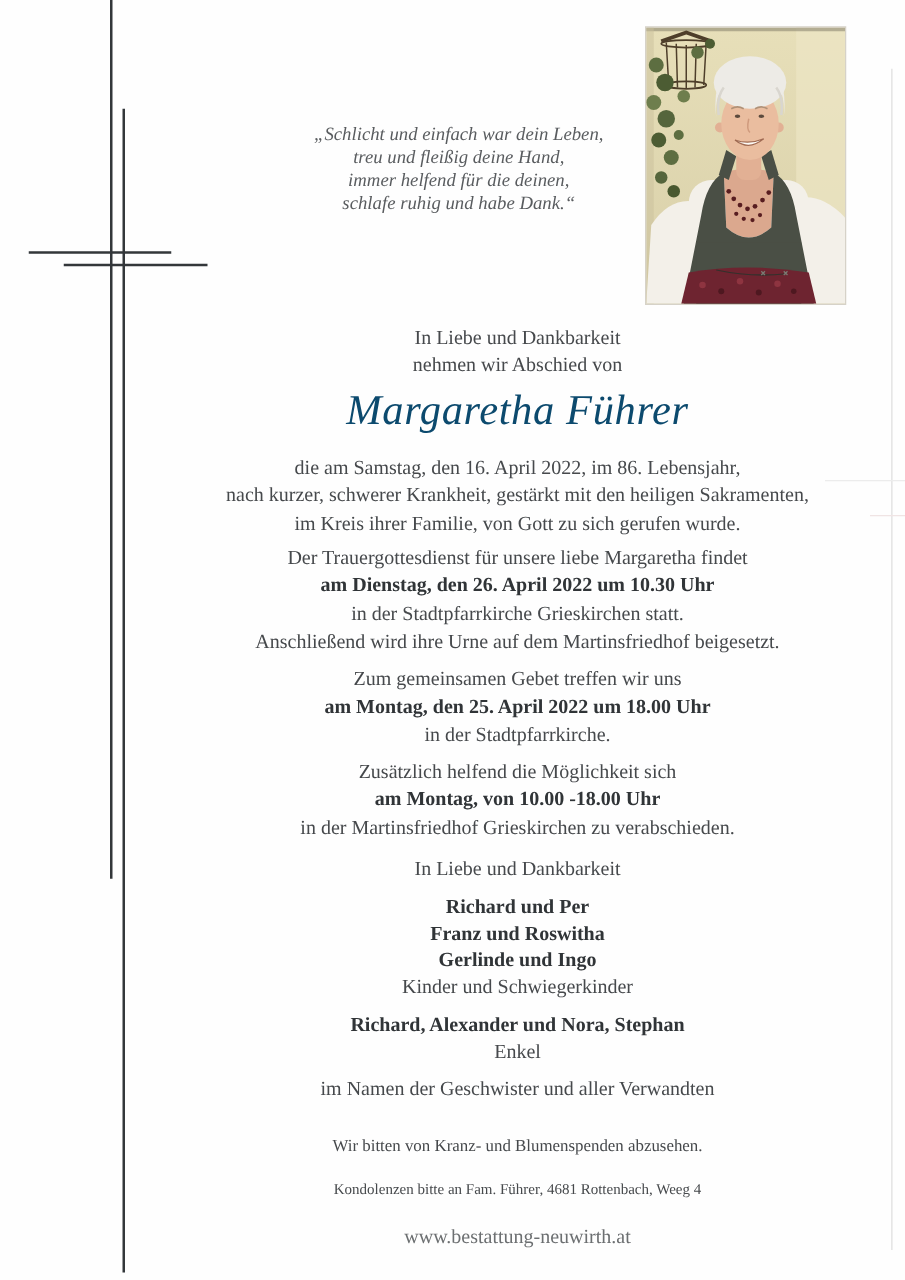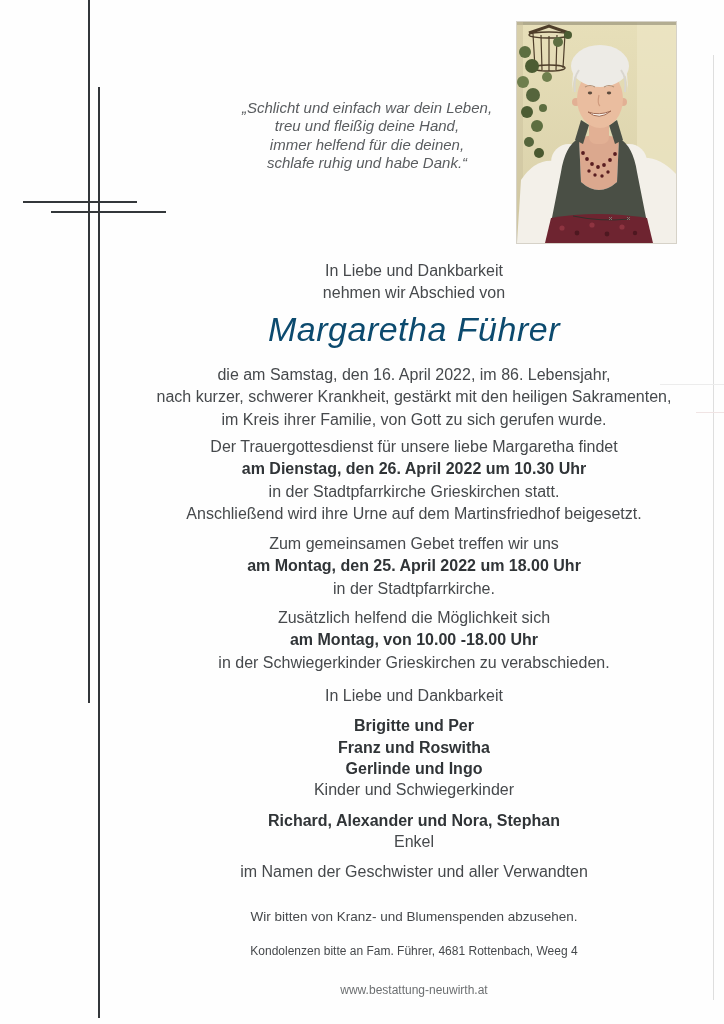--- a/index.html
+++ b/index.html
@@ -1,18 +1,18 @@
 <!DOCTYPE html>
 <html><head>
 <meta charset="utf-8">
 <style>
   html,body{margin:0;padding:0;background:#ffffff;}
   .page{
     position:relative;width:724px;height:1024px;background:#fefefe;overflow:hidden;
-    font-family:Liberation Sans, sans-serif;color:#46494c;
+    font-family:Liberation Serif, serif;color:#46494c;
   }
   
   .cross-line{position:absolute;background:#33373a;}
   .cross-v1{left:88px;top:0;width:2px;height:703px;}
   .cross-v2{left:98px;top:87px;width:2px;height:931px;}
   .cross-h1{left:23px;top:201px;width:114px;height:2px;}
   .cross-h2{left:51px;top:211px;width:115px;height:2px;}
   
   .scan-edge{position:absolute;left:713px;top:55px;width:1px;height:945px;background:#dedede;}
   .scan-mark1{position:absolute;left:660px;top:384px;width:64px;height:1px;background:#ececec;}
@@ -33,21 +33,21 @@
   .b-prayer{top:533px;}
   .b-viewing{top:607px;}
   .b-farewell{top:685px;}
   .b-childnames{top:715px;line-height:21.5px;}
   .b-childlabel{top:779px;}
   .b-grandnames{top:810px;}
   .b-grandlabel{top:831px;text-align:center;}
   .b-relatives{top:861px;}
   .b-donation{top:907px;font-size:13.5px;line-height:20px;}
   .b-condolence{top:941px;font-size:12px;line-height:20px;}
-  .b-website{top:979px;font-size:12px;color:#6c6f71;}
+  .b-website{top:979px;font-size:16px;color:#6c6f71;}
   .bold{font-weight:700;color:#303437;}
 </style>
 </head>
 <body>
 
 <div class="page">
 
   <div>
     <div class="cross-line cross-v1"></div>
     <div class="cross-line cross-v2"></div>
@@ -176,27 +176,27 @@
 
   <div class="blk b-prayer">
     <div>Zum gemeinsamen Gebet treffen wir uns</div>
     <div class="bold">am Montag, den 25. April 2022 um 18.00 Uhr</div>
     <div>in der Stadtpfarrkirche.</div>
   </div>
 
   <div class="blk b-viewing">
     <div>Zusätzlich helfend die Möglichkeit sich</div>
     <div class="bold">am Montag, von 10.00 -18.00 Uhr</div>
-    <div>in der Schwiegerkinder Grieskirchen zu verabschieden.</div>
+    <div>in der Martinsfriedhof Grieskirchen zu verabschieden.</div>
   </div>
 
   <div class="blk b-farewell">In Liebe und Dankbarkeit</div>
 
   <div class="blk b-childnames bold">
-    <div>Brigitte und Per</div>
+    <div>Richard und Per</div>
     <div>Franz und Roswitha</div>
     <div>Gerlinde und Ingo</div>
   </div>
   <div class="blk b-childlabel">Kinder und Schwiegerkinder</div>
 
   <div class="blk b-grandnames bold">Richard, Alexander und Nora, Stephan</div>
   <div class="blk b-grandlabel">Enkel</div>
 
   <div class="blk b-relatives">im Namen der Geschwister und aller Verwandten</div>
 

